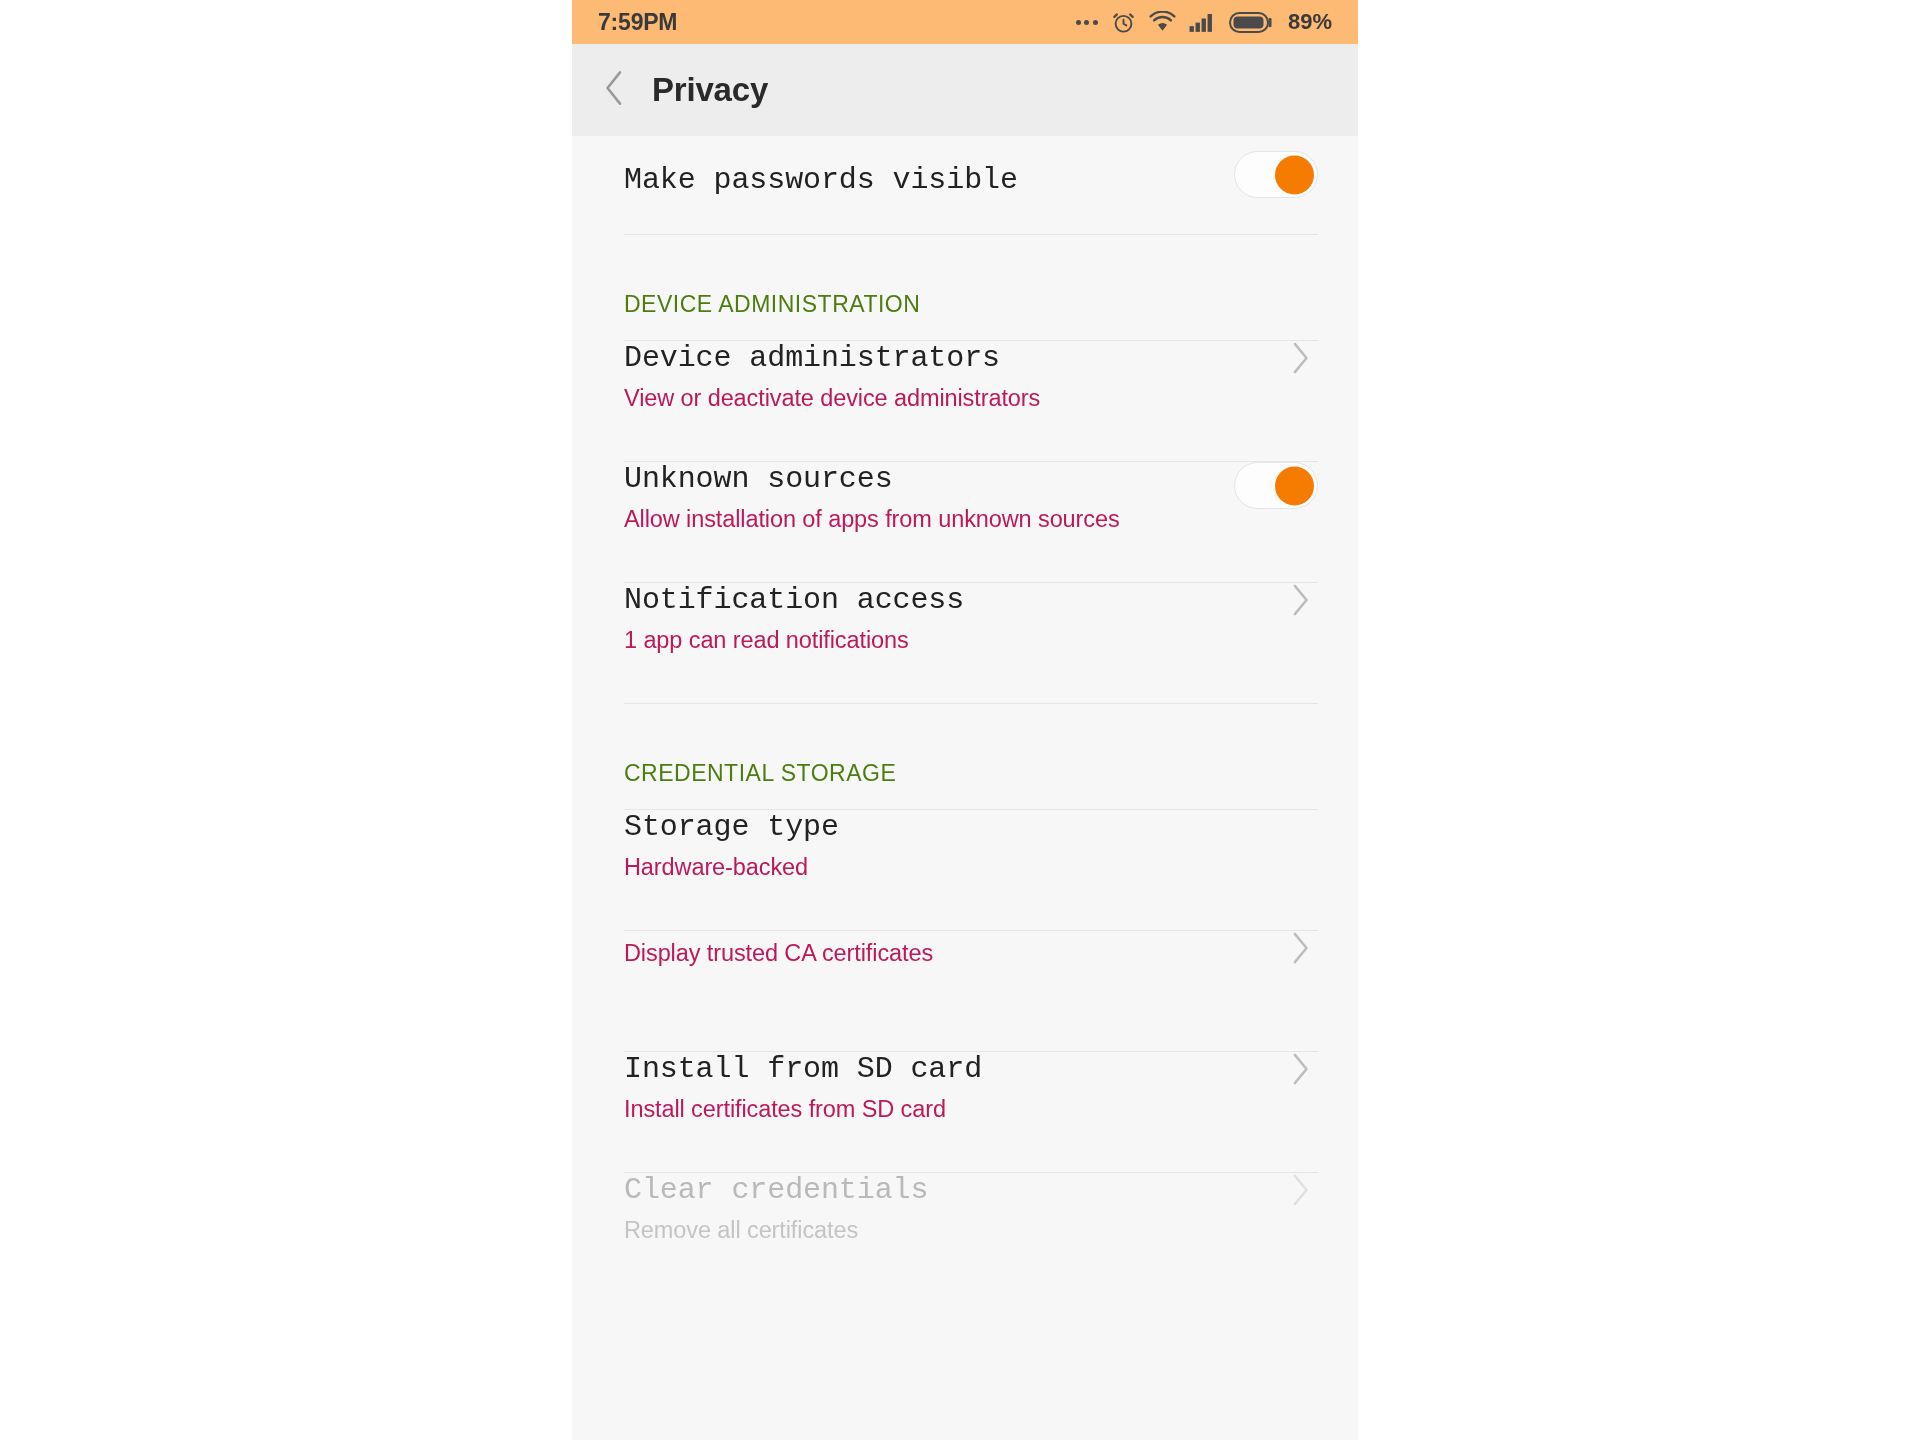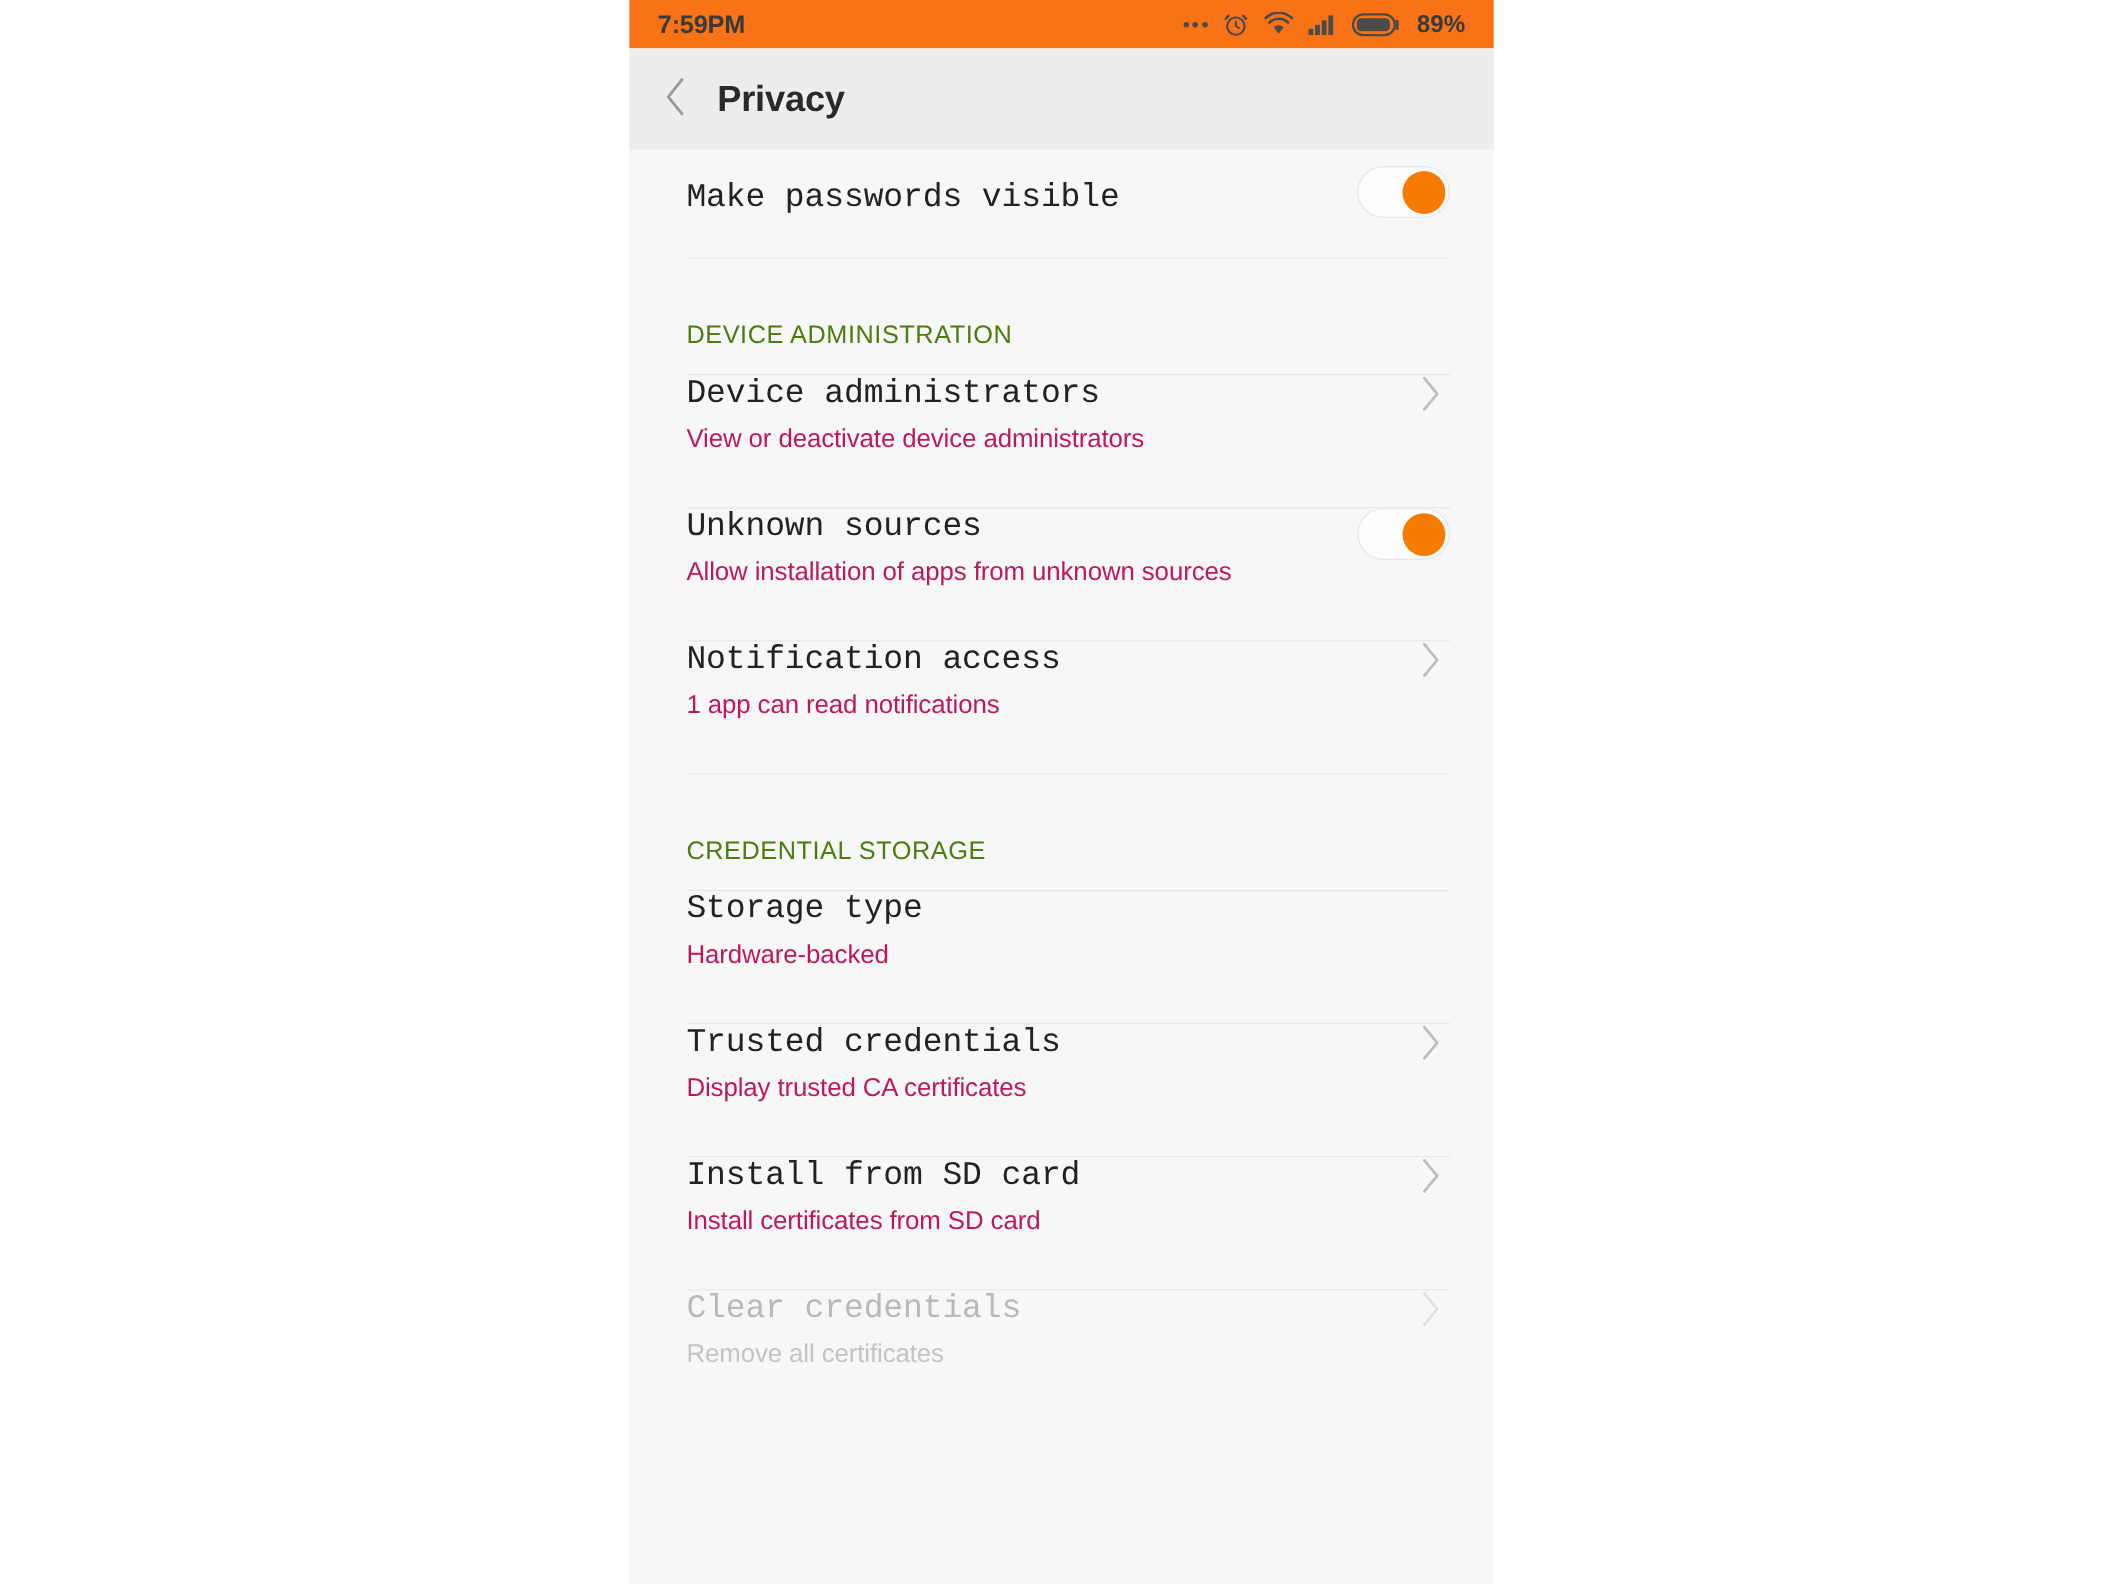--- a/index.html
+++ b/index.html
@@ -19,21 +19,21 @@
     position: absolute;
     left: 572px; top: 0px;
     width: 786px; height: 1440px;
     background: #f7f7f7;
     overflow: hidden;
   }
   
   .statusbar {
     position: relative;
     height: 44px;
-    background: #f97316;
+    background: #fdba74;
     display: flex;
     align-items: center;
     justify-content: space-between;
     padding: 0 26px 0 26px;
   }
   .status-time {
     font-size: 23px;
     font-weight: bold;
     color: #3a3a3a;
     letter-spacing: -0.2px;
@@ -279,21 +279,20 @@
       <div class="row row-double">
         <div class="row-text">
           <div class="row-title">Storage type</div>
           <div class="row-sub">Hardware-backed</div>
         </div>
       </div>
       <div class="divider"></div>
 
       <div class="row row-double">
         <div class="row-text">
-          <div class="row-title">Trusted credentials</div>
           <div class="row-sub">Display trusted CA certificates</div>
         </div>
         <div class="chevron">
           <svg width="20" height="32" viewBox="0 0 14 26">
             <path d="M2 1.5 L11.5 13 L2 24.5" fill="none" stroke="#bdbdbd" stroke-width="2" stroke-linecap="round" stroke-linejoin="round"></path>
           </svg>
         </div>
       </div>
       <div class="divider"></div>
 

